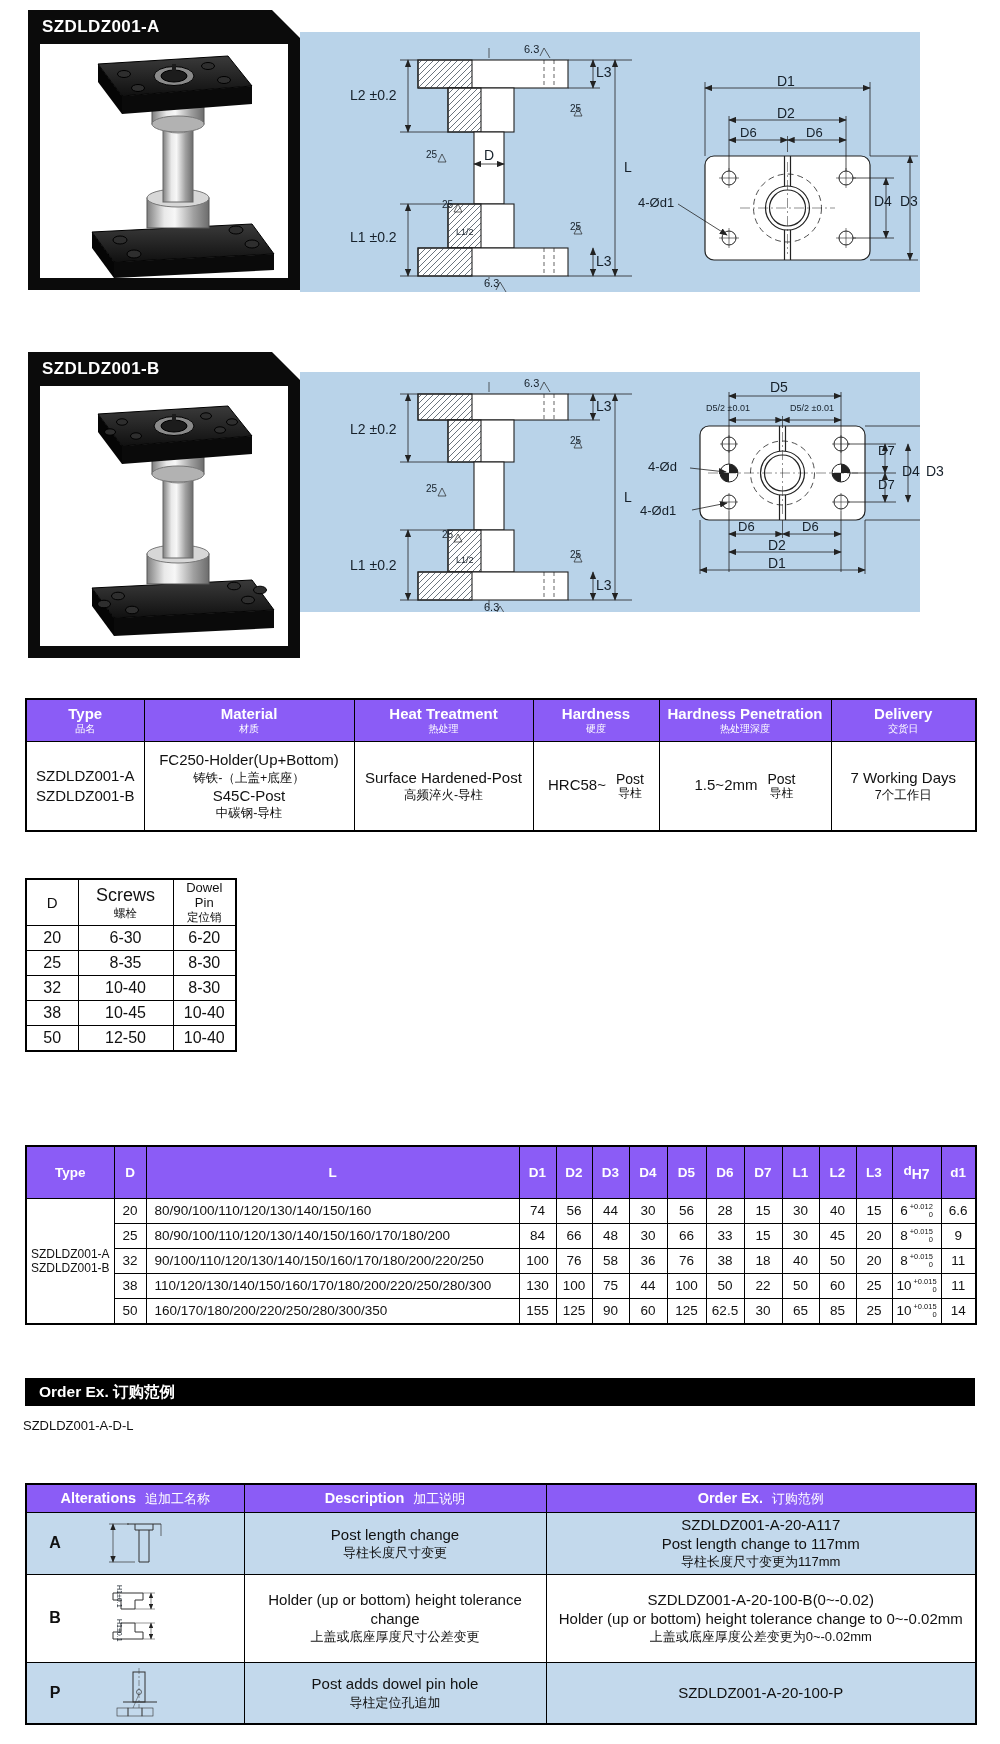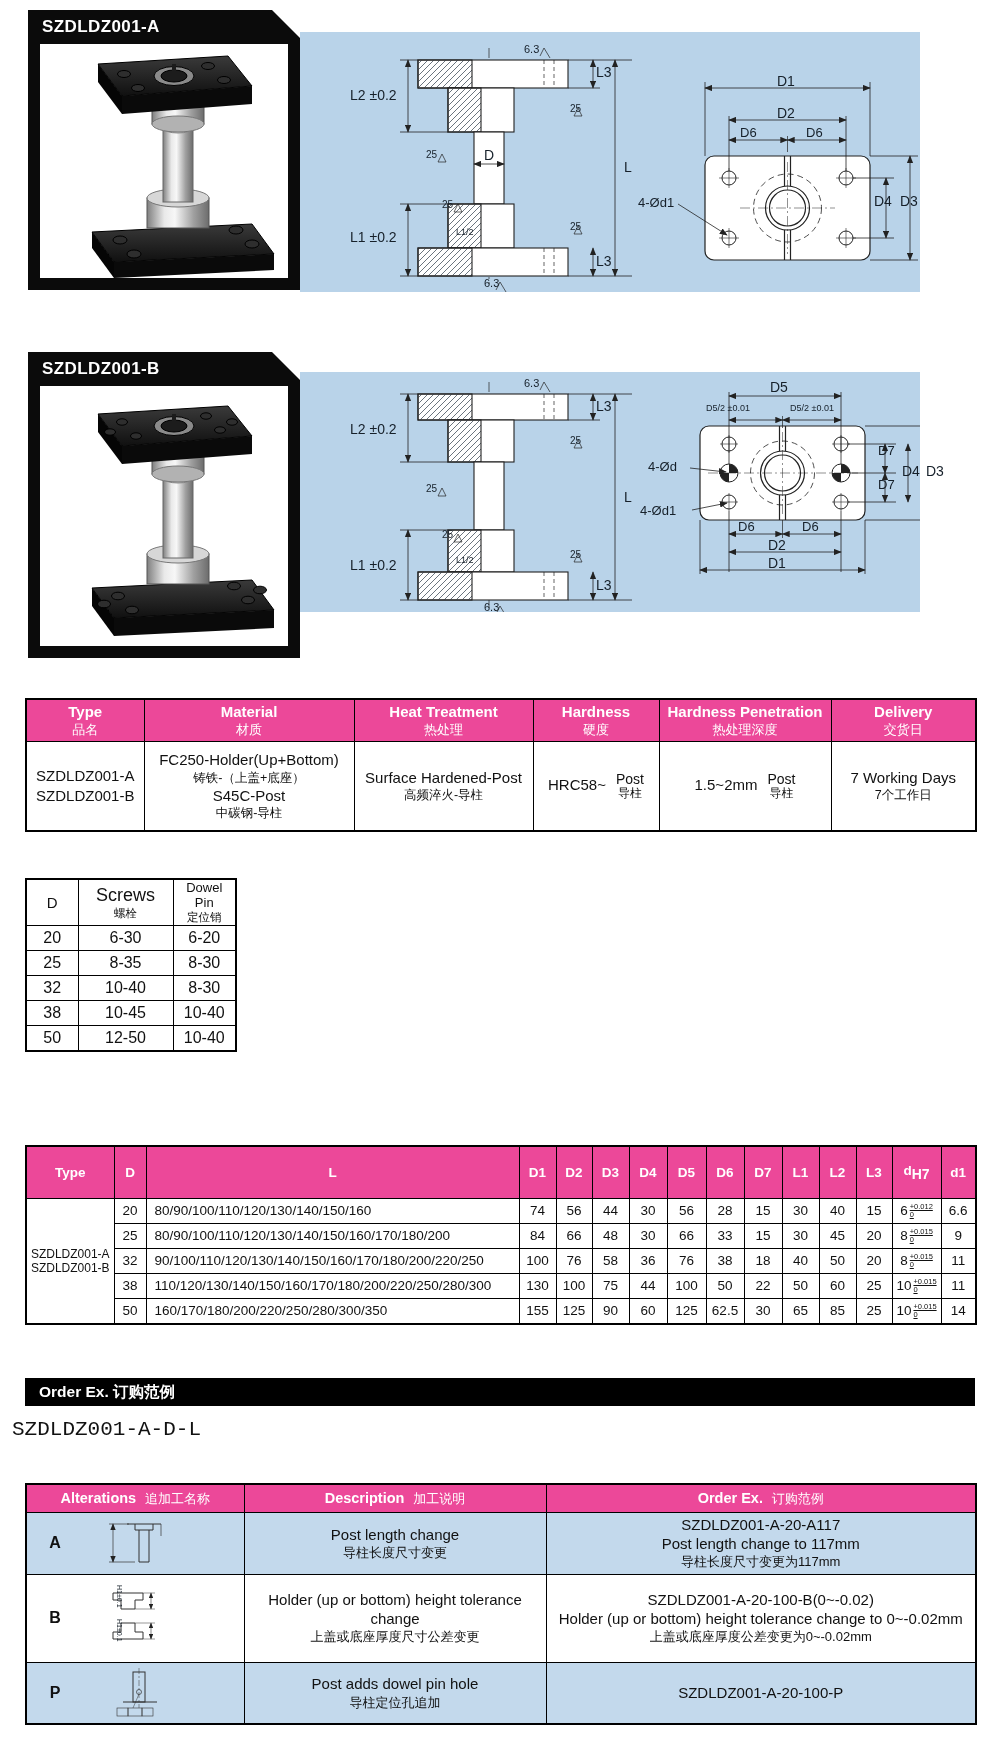--- a/index.html
+++ b/index.html
@@ -7,33 +7,33 @@
   #page{position:relative;width:1000px;height:1744px;background:#fff;overflow:hidden;}
   .abs{position:absolute;}
   .black-box{background:#0b0b0b;clip-path:polygon(0 0,calc(100% - 28px) 0,100% 28px,100% 100%,0 100%);}
   .box-title{color:#fff;font-weight:bold;font-size:17px;letter-spacing:.4px;padding:7px 14px 5px;}
   .photo-frame{position:absolute;left:12px;right:12px;bottom:12px;top:34px;background:#fff;display:flex;align-items:center;justify-content:center;}
   .blue-panel{background:#b9d3e9;}
   .dlabel{position:absolute;white-space:nowrap;color:#16202a;line-height:1;transform-origin:left top;font-family:"Liberation Sans",sans-serif;}
   table{border-collapse:collapse;table-layout:fixed;}
   .tbl{position:absolute;border:2px solid #000;background:#fff;}
   .tbl td,.tbl th{border:1px solid #000;padding:0 4px;text-align:center;vertical-align:middle;font-weight:normal;}
-  .hd{background:#ec4899;color:#fff;border-color:#000;}
+  .hd{background:#8b5cf6;color:#fff;border-color:#000;}
   .h-en{font-size:15px;font-weight:bold;line-height:1.25;}
-  .h-cn{font-size:13px;line-height:1.25;}
+  .h-cn{font-size:10px;line-height:1.25;}
   .c-en{font-size:15px;line-height:1.3;}
   .c-cn{font-size:12.5px;line-height:1.3;}
   .sideblock{display:inline-block;vertical-align:middle;text-align:center;margin-left:10px;line-height:1.05;}
   .sideblock .s1{display:block;font-size:14px;}
   .sideblock .s2{display:block;font-size:12px;}
   .dimtbl td{font-size:13.5px;height:24px;padding:0 2px;}
   .dimtbl .ltd{text-align:left;padding-left:8px;}
   .dimtbl th{font-size:13.5px;font-weight:bold;}
   .tolwrap{display:inline-flex;align-items:center;justify-content:center;gap:2px;}
-  .tolstack{display:inline-block;text-align:left;line-height:1;text-decoration:underline;}
+  .tolstack{display:inline-block;text-align:right;line-height:1;}
   .tolstack i{display:block;font-style:normal;font-size:7.5px;}
   .orderbar{background:#000;color:#fff;display:flex;align-items:center;padding:0 14px;font-size:15.5px;font-weight:bold;}
   .alt-desc{text-align:left;padding:6px 12px;}
   .alt-order{text-align:left;padding:6px 14px;}
   .o-en{font-size:15px;line-height:1.28;}
   .o-cn{font-size:13px;line-height:1.35;}
   .code-cell{display:flex;align-items:center;justify-content:flex-start;height:100%;}
   .code-letter{width:56px;text-align:center;font-size:16px;font-weight:bold;flex:0 0 56px;}
   .rowblue{background:#c3d9ec;}
   svg{display:block;}
@@ -630,21 +630,21 @@
                 <i>+0.015</i>
                 <i>0</i>
               </span>
             </span></td>
       <td>14</td>
     </tr>
   </tbody>
     </table>
 
   <div class="abs orderbar" style="left:25px;top:1378px;width:950px;height:28px;box-sizing:border-box;">Order Ex. 订购范例</div>
-  <div class="abs" style="left:12px;top:1418px;font-size:21px;font-family:Liberation Mono, monospace;">SZDLDZ001-A-D-L</div>
+  <div class="abs" style="left:23px;top:1418px;font-size:13px;">SZDLDZ001-A-D-L</div>
 
   <table class="tbl" style="left:25px;top:1483px;width:950px;">
     <colgroup>
         <col style="width:218px">
         <col style="width:302px">
         <col style="width:430px">
       </colgroup>
     <tbody>
         <tr style="height:28px">
       <th class="hd"><span class="h-en" style="font-size:14.5px">Alterations</span>&nbsp;&nbsp;<span class="h-cn" style="font-size:13px">追加工名称</span></th>

